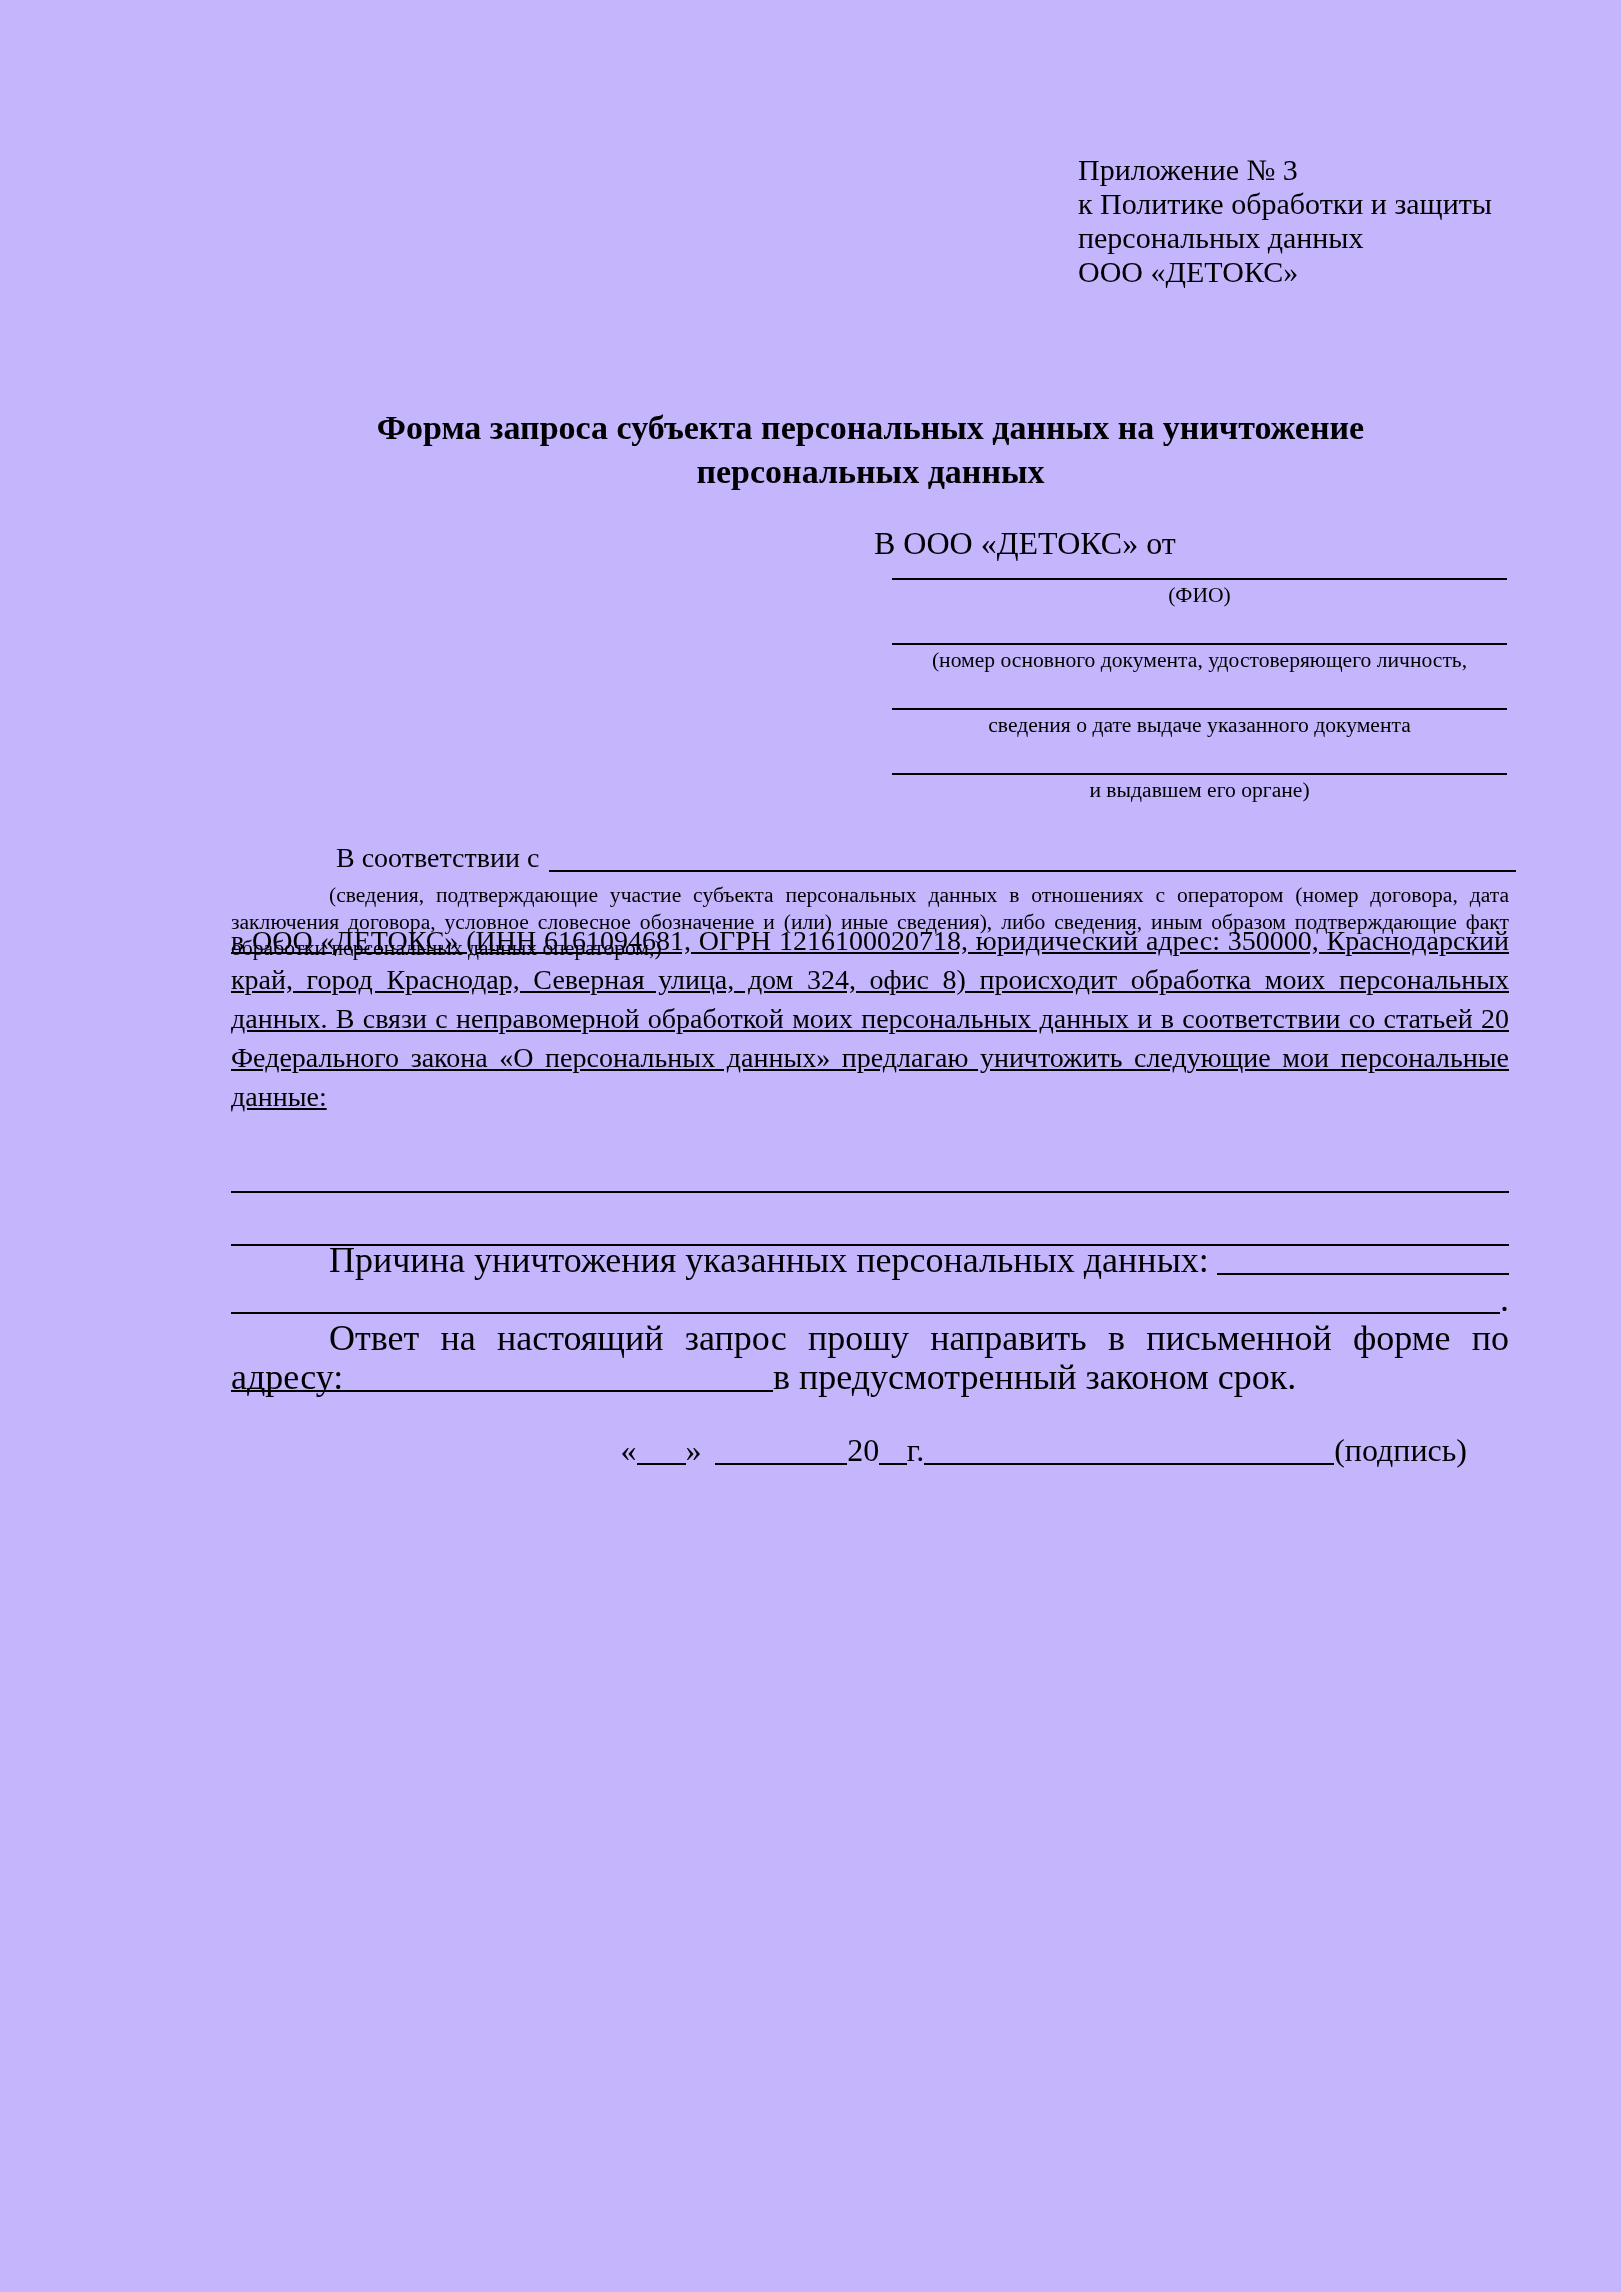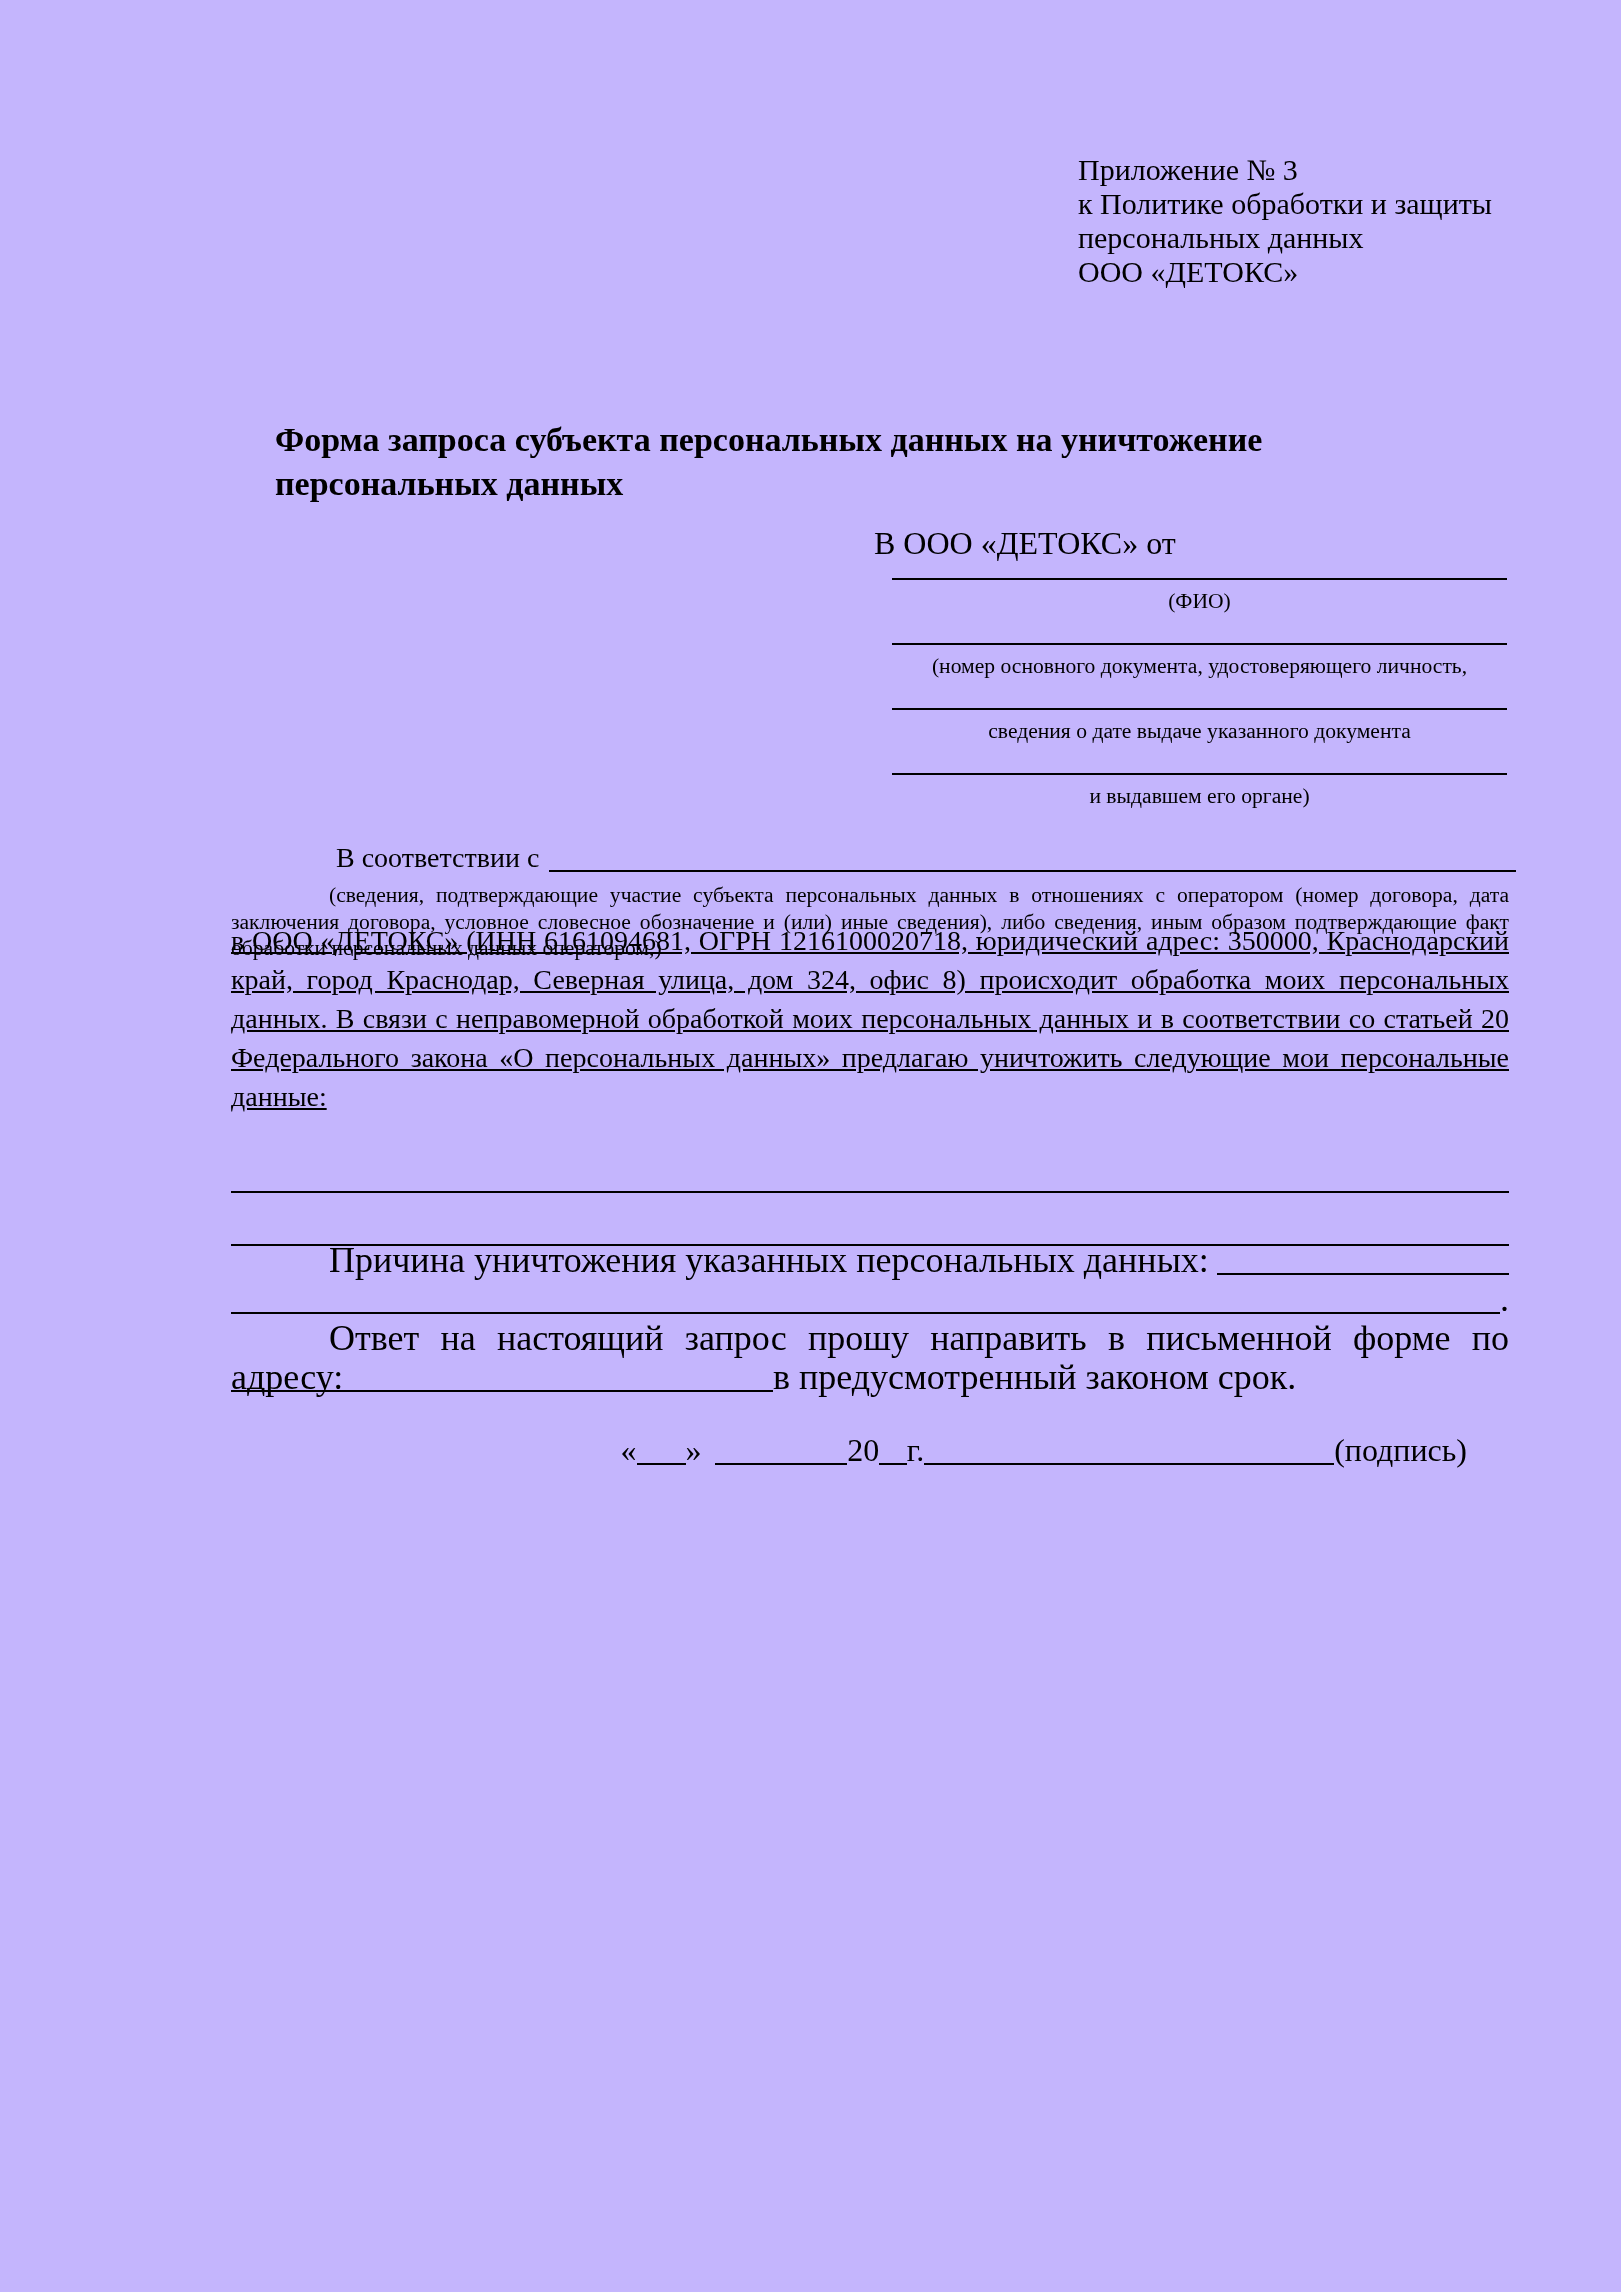--- a/index.html
+++ b/index.html
@@ -11,28 +11,28 @@
     background:#c4b5fd;
     color:#000000;
     font-family:"Liberation Serif","DejaVu Serif",serif;
     overflow:hidden;
   }
   
   .appendix { position:absolute; left:1078px; top:153px; font-size:30px; line-height:34px; }
   
   .doc-title {
     position:absolute; left:263px; top:406px; width:1215px;
-    margin:12px; font-size:34px; line-height:44px; font-weight:bold; 
+    margin:0; font-size:34px; line-height:44px; font-weight:bold; text-align:center;
   }
   
   .to-line { position:absolute; left:832px; top:525px; font-size:32px;margin-left:42px; }
   .blank-rows { position:absolute; left:892px; top:549px; width:615px; }
   .blank-row { height:65px; }
   .blank-row .write-line { height:29px; border-bottom:2.9px solid #000; }
-  .blank-row .caption { text-align:center; font-size:21.6px; line-height:29px; padding-top:7px; white-space:nowrap; }
+  .blank-row .caption { text-align:center; font-size:21.6px; line-height:29px; padding-top:1px; white-space:nowrap; }
   
   .accordance { position:absolute; left:238px; top:838px; width:1278px; display:flex; font-size:28px; line-height:39px; }
   .accordance .lead { flex:none; margin-left:98px; white-space:pre; }
   .fill-line { flex:1 1 auto; border-bottom:2.9px solid #000; margin-bottom:4.9px; margin-left:9.8px; }
   
   .footnote {
     position:absolute; left:231px; top:882px; width:1278px;
     font-size:21.6px; line-height:26.5px; text-align:justify; text-indent:98px;
   }
   

